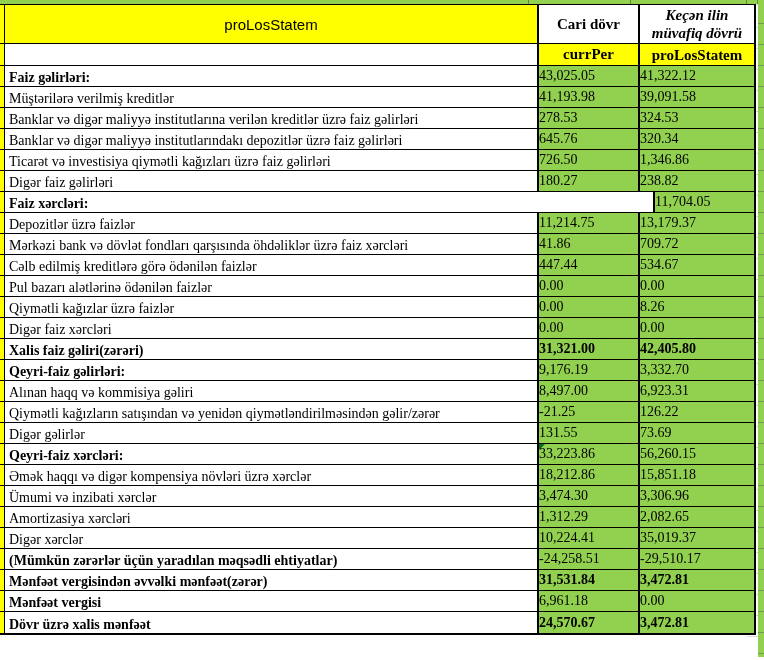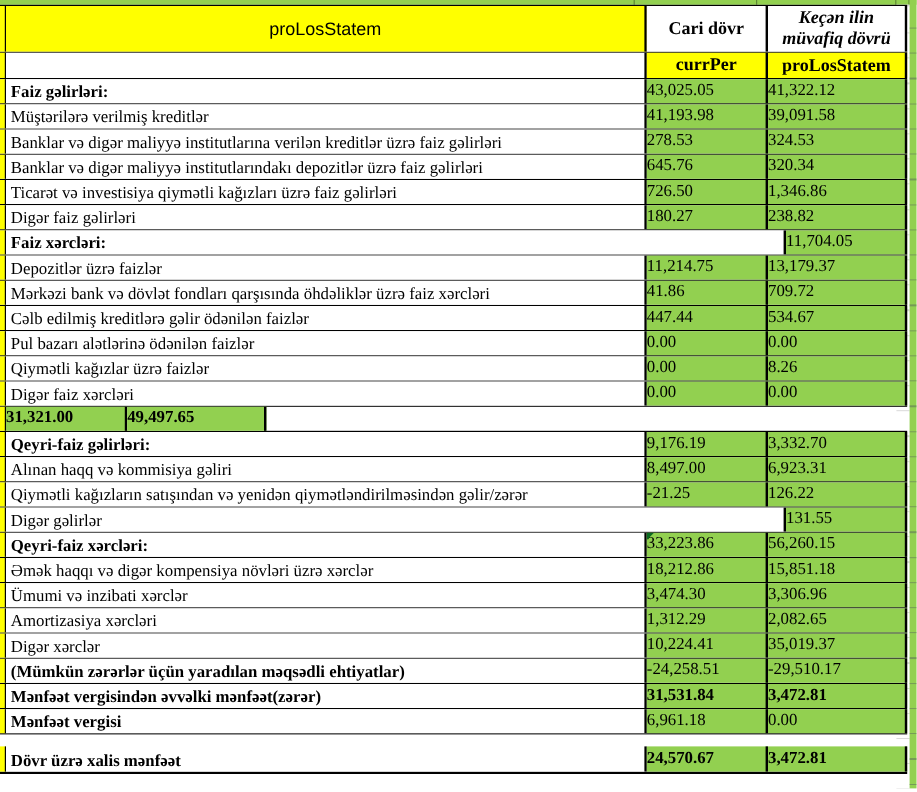--- a/index.html
+++ b/index.html
@@ -12,21 +12,21 @@
   .right-strip{position:absolute;left:758px;top:0;width:6px;height:657px;background:#92D050;
       background-image:repeating-linear-gradient(to bottom,transparent 0 20px,rgba(90,110,90,0.55) 20px 21px);
       background-position:0 3px;}
   .gap-col{position:absolute;left:747px;top:4px;width:11px;height:653px;background:#fff;
       background-image:repeating-linear-gradient(to bottom,transparent 0 20px,#d9d9d9 20px 21px);
       background-position:0 3px;}
 
   
   .table{position:absolute;left:0;top:4px;width:756px;border-top:1px solid #000;border-bottom:2px solid #000;}
   .row{display:flex;height:21px;box-sizing:border-box;border-bottom:1px solid #000;}
-  .row:last-child{border-bottom:none;margin-top:10px;}
+  .row:last-child{border-bottom:none;}
   .row.hdr1{height:39px;}
   .row.hdr2{height:22px;}
   .cell{box-sizing:border-box;display:flex;align-items:center;overflow:hidden;white-space:nowrap;}
   .strip{width:5px;background:#FFFF00;border-right:1px solid #000;flex:none;}
   .labelc{flex:1;background:#fff;border-right:2px solid #000;padding-left:4px;padding-right:2px;font-size:14px;align-items:flex-end;}
   .num{width:101px;flex:none;background:#92D050;border-right:2px solid #000;justify-content:flex-start;
        padding-right:4px;font-size:14px;position:relative;}
   .num.n2{width:116px;}
   .b{font-weight:bold;}
 
@@ -186,21 +186,21 @@
     <div class="cell num n1">
             <span>41.86</span>
           </div>
     <div class="cell num n2">
             <span>709.72</span>
           </div>
   </div>
         <div class="row">
     <div class="cell strip"></div>
     <div class="cell labelc">
-            <span>Cəlb edilmiş kreditlərə gəlir ödənilən faizlər</span>
+            <span>Cəlb edilmiş kreditlərə görə ödənilən faizlər</span>
           </div>
     <div class="cell num n1">
             <span>447.44</span>
           </div>
     <div class="cell num n2">
             <span>534.67</span>
           </div>
   </div>
         <div class="row">
     <div class="cell strip"></div>
@@ -233,25 +233,28 @@
           </div>
     <div class="cell num n1">
             <span>0.00</span>
           </div>
     <div class="cell num n2">
             <span>0.00</span>
           </div>
   </div>
         <div class="row">
     <div class="cell strip"></div>
+    <div class="cell labelc">
+            <span class="b">Xalis faiz gəliri(zərəri)</span>
+          </div>
     <div class="cell num n1 b">
             <span>31,321.00</span>
           </div>
     <div class="cell num n2 b">
-            <span>49,497.65</span>
+            <span>42,405.80</span>
           </div>
   </div>
         <div class="row">
     <div class="cell strip"></div>
     <div class="cell labelc">
             <span class="b">Qeyri-faiz gəlirləri:</span>
           </div>
     <div class="cell num n1">
             <span>9,176.19</span>
           </div>
@@ -283,20 +286,23 @@
             <span>126.22</span>
           </div>
   </div>
         <div class="row">
     <div class="cell strip"></div>
     <div class="cell labelc">
             <span>Digər gəlirlər</span>
           </div>
     <div class="cell num n1">
             <span>131.55</span>
+          </div>
+    <div class="cell num n2">
+            <span>73.69</span>
           </div>
   </div>
         <div class="row">
     <div class="cell strip"></div>
     <div class="cell labelc">
             <span class="b">Qeyri-faiz xərcləri:</span>
           </div>
     <div class="cell num n1 marker">
             <span>33,223.86</span>
           </div>

